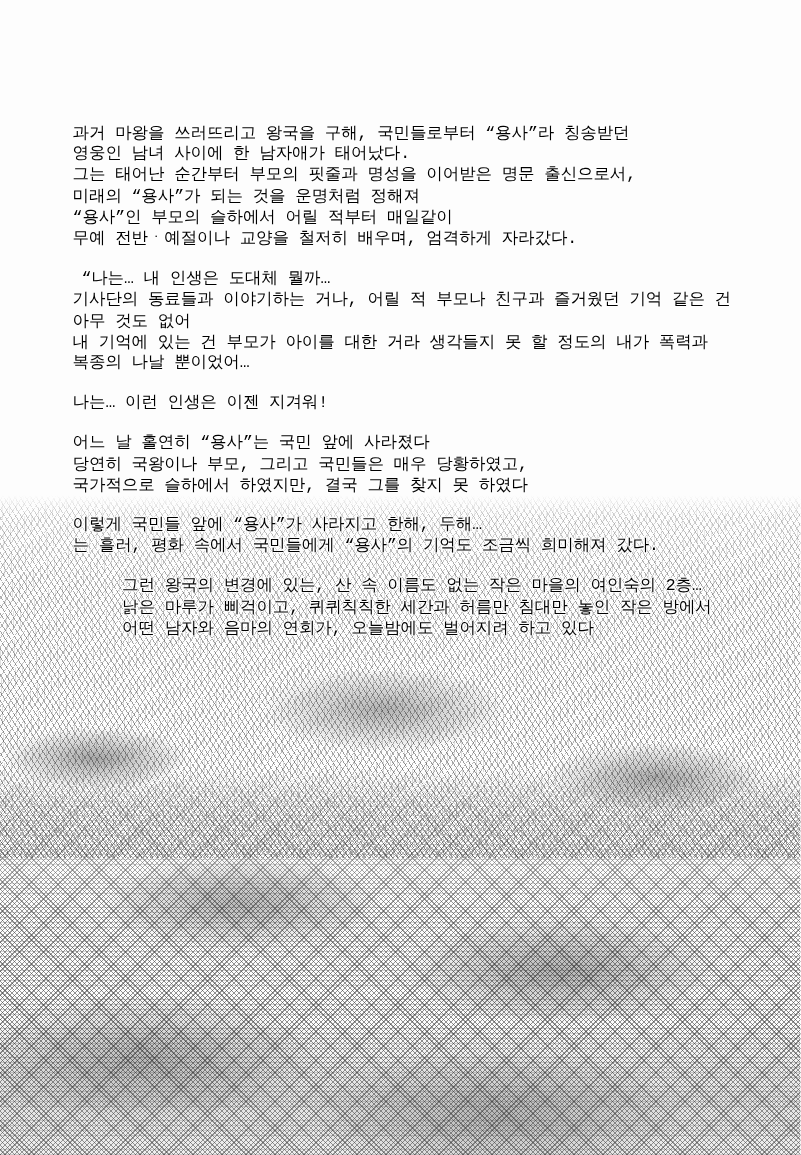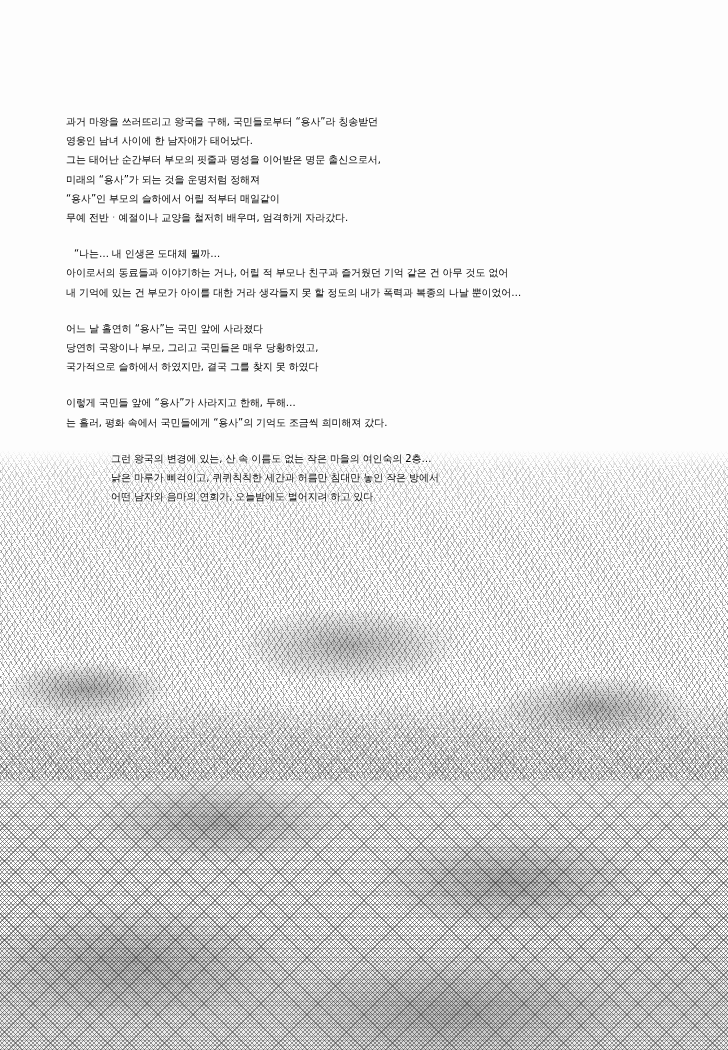--- a/index.html
+++ b/index.html
@@ -105,32 +105,33 @@
     position: absolute;
     left: 66px;
     top: 112px;
     width: 600px;
     z-index: 5;
   }
 
   .para {
     margin: 0 0 17px 0;
     color: #000000;
-    font-size: 10px;
+    font-size: 15px;
     line-height: 19.2px;
     letter-spacing: -0.1px;
     white-space: pre-wrap;
     word-break: keep-all;
     text-shadow:
        0 0 2px #ffffff,
        0 0 3px #ffffff,
        1px 0 2px #ffffff,
       -1px 0 2px #ffffff,
        0 1px 2px #ffffff,
        0 -1px 2px #ffffff;
+    font-family: Liberation Mono, monospace;
   }
   .para.indented {
     text-indent: 8px;
   }
   .para:last-child { margin-bottom: 0; padding-left: 45px; }
 </style>
 </head>
 <body>
 
 <div id="page">
@@ -141,22 +142,23 @@
   <div class="texture-layer" id="bottom-veil"></div>
 
   <div id="text-body">
     <p class="para">과거 마왕을 쓰러뜨리고 왕국을 구해, 국민들로부터 “용사”라 칭송받던
 영웅인 남녀 사이에 한 남자애가 태어났다.
 그는 태어난 순간부터 부모의 핏줄과 명성을 이어받은 명문 출신으로서,
 미래의 “용사”가 되는 것을 운명처럼 정해져
 “용사”인 부모의 슬하에서 어릴 적부터 매일같이
 무예 전반ㆍ예절이나 교양을 철저히 배우며, 엄격하게 자라갔다.</p>
     <p class="para indented">“나는… 내 인생은 도대체 뭘까…
-아이로서의 동료들과 이야기하는 거나, 어릴 적 부모나 친구과 즐거웠던 기억 같은 건 아무 것도 없어
+기사단의 동료들과 이야기하는 거나, 어릴 적 부모나 친구과 즐거웠던 기억 같은 건 아무 것도 없어
 내 기억에 있는 건 부모가 아이를 대한 거라 생각들지 못 할 정도의 내가 폭력과 복종의 나날 뿐이었어…</p>
+    <p class="para">나는… 이런 인생은 이젠 지겨워!</p>
     <p class="para">어느 날 홀연히 “용사”는 국민 앞에 사라졌다
 당연히 국왕이나 부모, 그리고 국민들은 매우 당황하였고,
 국가적으로 슬하에서 하였지만, 결국 그를 찾지 못 하였다</p>
     <p class="para">이렇게 국민들 앞에 “용사”가 사라지고 한해, 두해…
 는 흘러, 평화 속에서 국민들에게 “용사”의 기억도 조금씩 희미해져 갔다.</p>
     <p class="para">그런 왕국의 변경에 있는, 산 속 이름도 없는 작은 마을의 여인숙의 2층…
 낡은 마루가 삐걱이고, 퀴퀴칙칙한 세간과 허름만 침대만 놓인 작은 방에서
 어떤 남자와 음마의 연회가, 오늘밤에도 벌어지려 하고 있다</p>
   </div>
 

